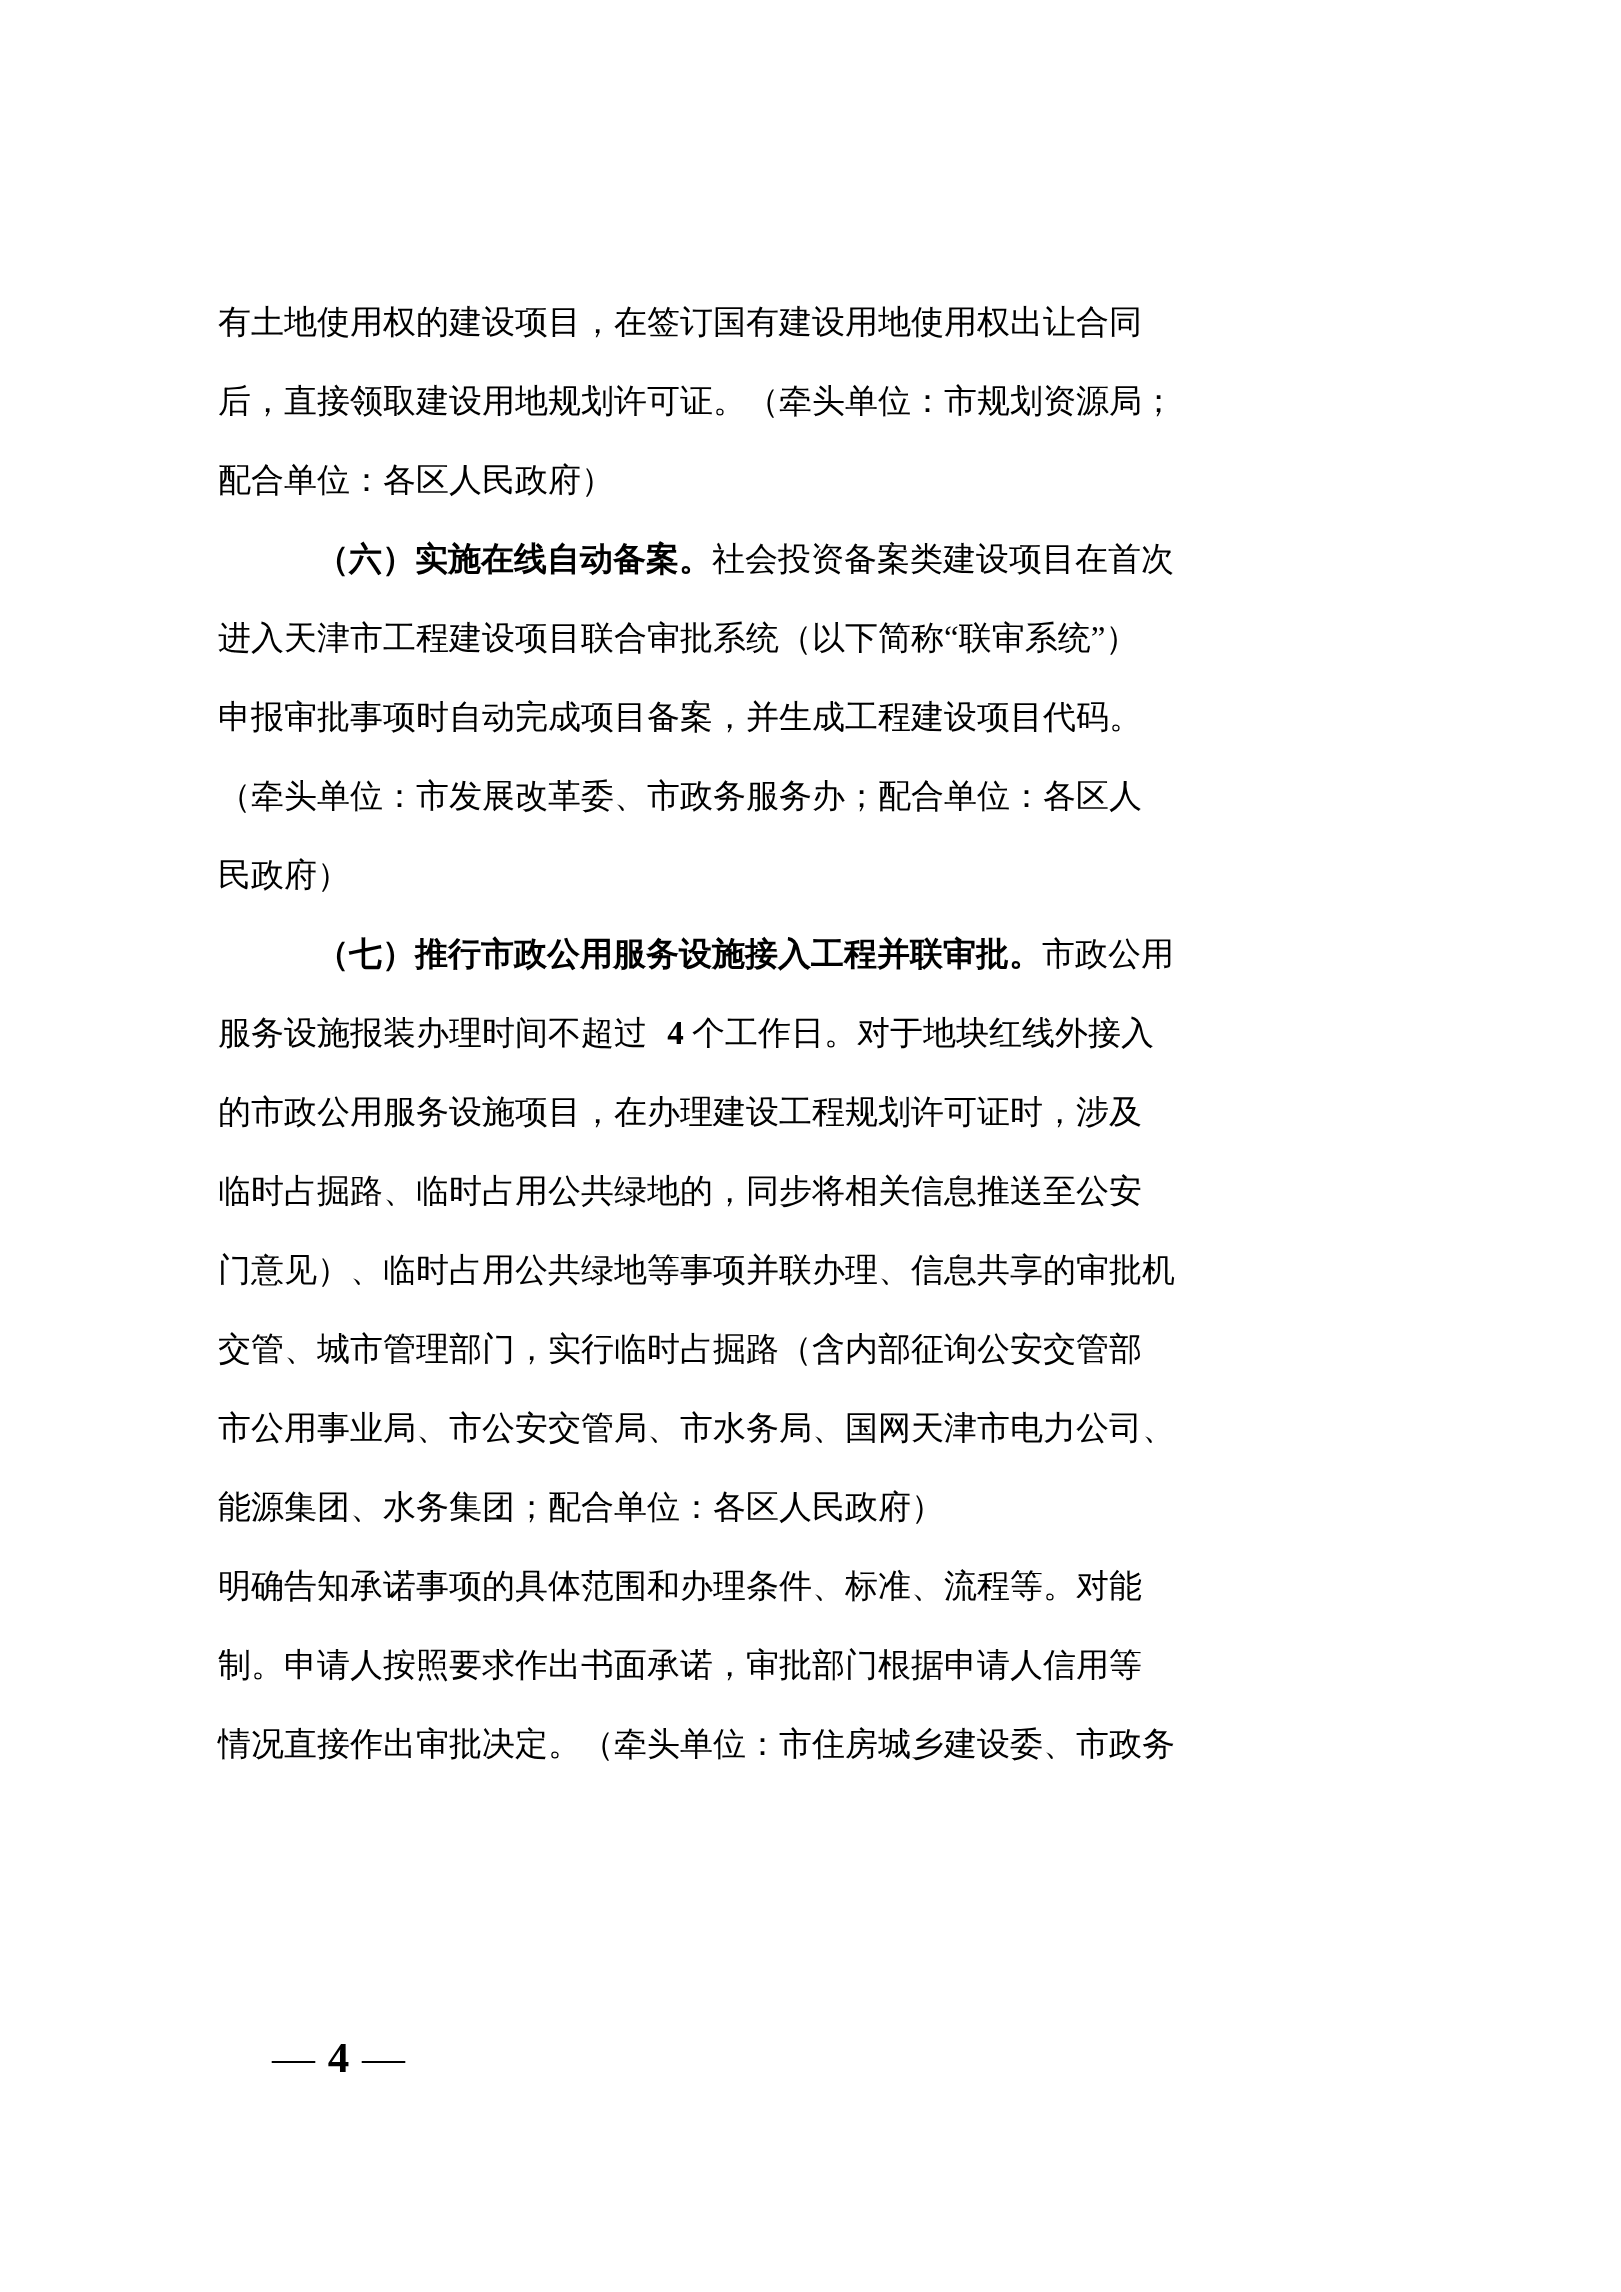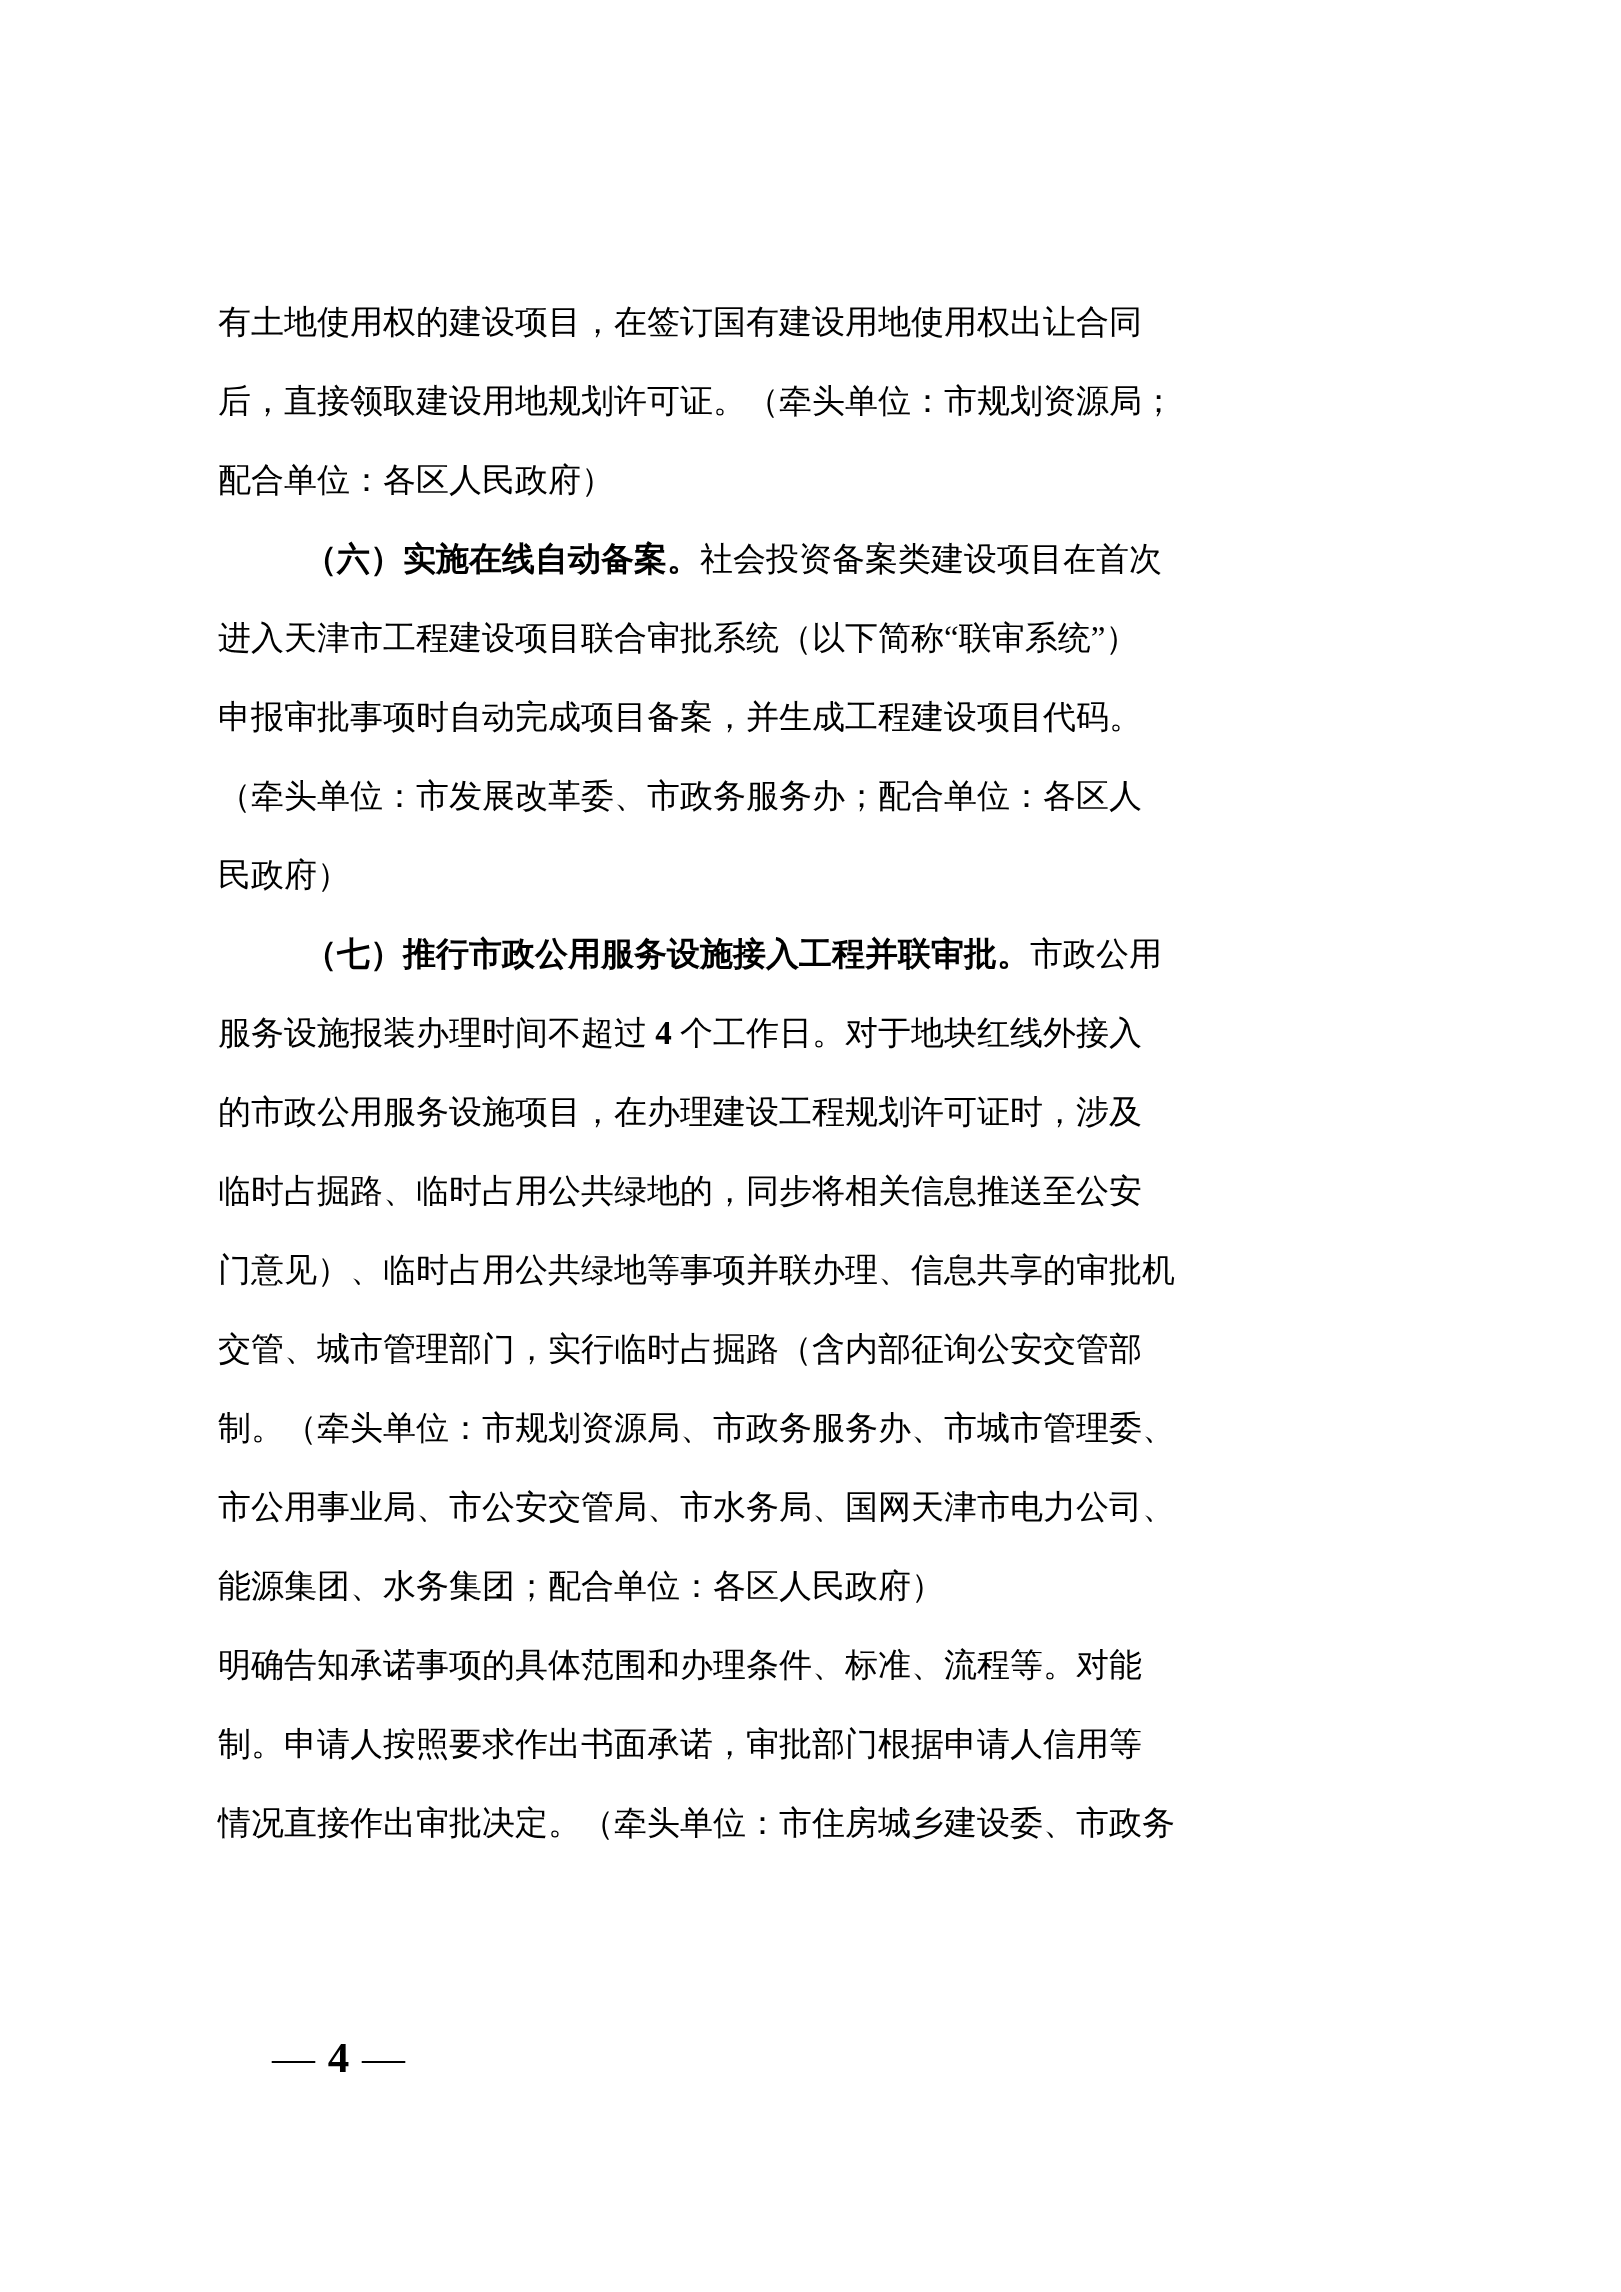--- a/index.html
+++ b/index.html
@@ -30,20 +30,21 @@
     height: 79px;
   }
   .doc-line.indent {
     text-indent: 86px;
   }
   .seg {
     font-weight: normal;
   }
   .seg.bold {
     font-weight: bold;
+    margin-left: 12px;
   }
   .page-footer {
     position: absolute;
     left: 272px;
     top: 2036px;
     font-size: 43px;
     line-height: 43px;
     letter-spacing: 1px;
     white-space: pre;
     color: #000000;
@@ -64,21 +65,20 @@
       <div class="doc-line"><span class="seg">进入天津市工程建设项目联合审批系统（以下简称“联审系统”）</span></div>
       <div class="doc-line"><span class="seg">申报审批事项时自动完成项目备案，并生成工程建设项目代码。</span></div>
       <div class="doc-line"><span class="seg">（牵头单位：市发展改革委、市政务服务办；配合单位：各区人</span></div>
       <div class="doc-line"><span class="seg">民政府）</span></div>
       <div class="doc-line indent"><span class="seg bold">（七）推行市政公用服务设施接入工程并联审批。</span><span class="seg">市政公用</span></div>
       <div class="doc-line"><span class="seg">服务设施报装办理时间不超过 </span><span class="seg bold">4</span><span class="seg"> 个工作日。对于地块红线外接入</span></div>
       <div class="doc-line"><span class="seg">的市政公用服务设施项目，在办理建设工程规划许可证时，涉及</span></div>
       <div class="doc-line"><span class="seg">临时占掘路、临时占用公共绿地的，同步将相关信息推送至公安</span></div>
       <div class="doc-line"><span class="seg">门意见）、临时占用公共绿地等事项并联办理、信息共享的审批机</span></div>
       <div class="doc-line"><span class="seg">交管、城市管理部门，实行临时占掘路（含内部征询公安交管部</span></div>
-      <div class="doc-line"><span class="seg">制。（牵头单位：市规划资源局、市政务服务办、市城市管理委、</span></div>
       <div class="doc-line"><span class="seg">市公用事业局、市公安交管局、市水务局、国网天津市电力公司、</span></div>
       <div class="doc-line"><span class="seg">能源集团、水务集团；配合单位：各区人民政府）</span></div>
       <div class="doc-line"><span class="seg">明确告知承诺事项的具体范围和办理条件、标准、流程等。对能</span></div>
       <div class="doc-line"><span class="seg">制。申请人按照要求作出书面承诺，审批部门根据申请人信用等</span></div>
       <div class="doc-line"><span class="seg">情况直接作出审批决定。（牵头单位：市住房城乡建设委、市政务</span></div>
     </div>
   <div class="page-footer"><span>— </span><span class="num">4</span><span> —</span></div>
 </div>
 
 

